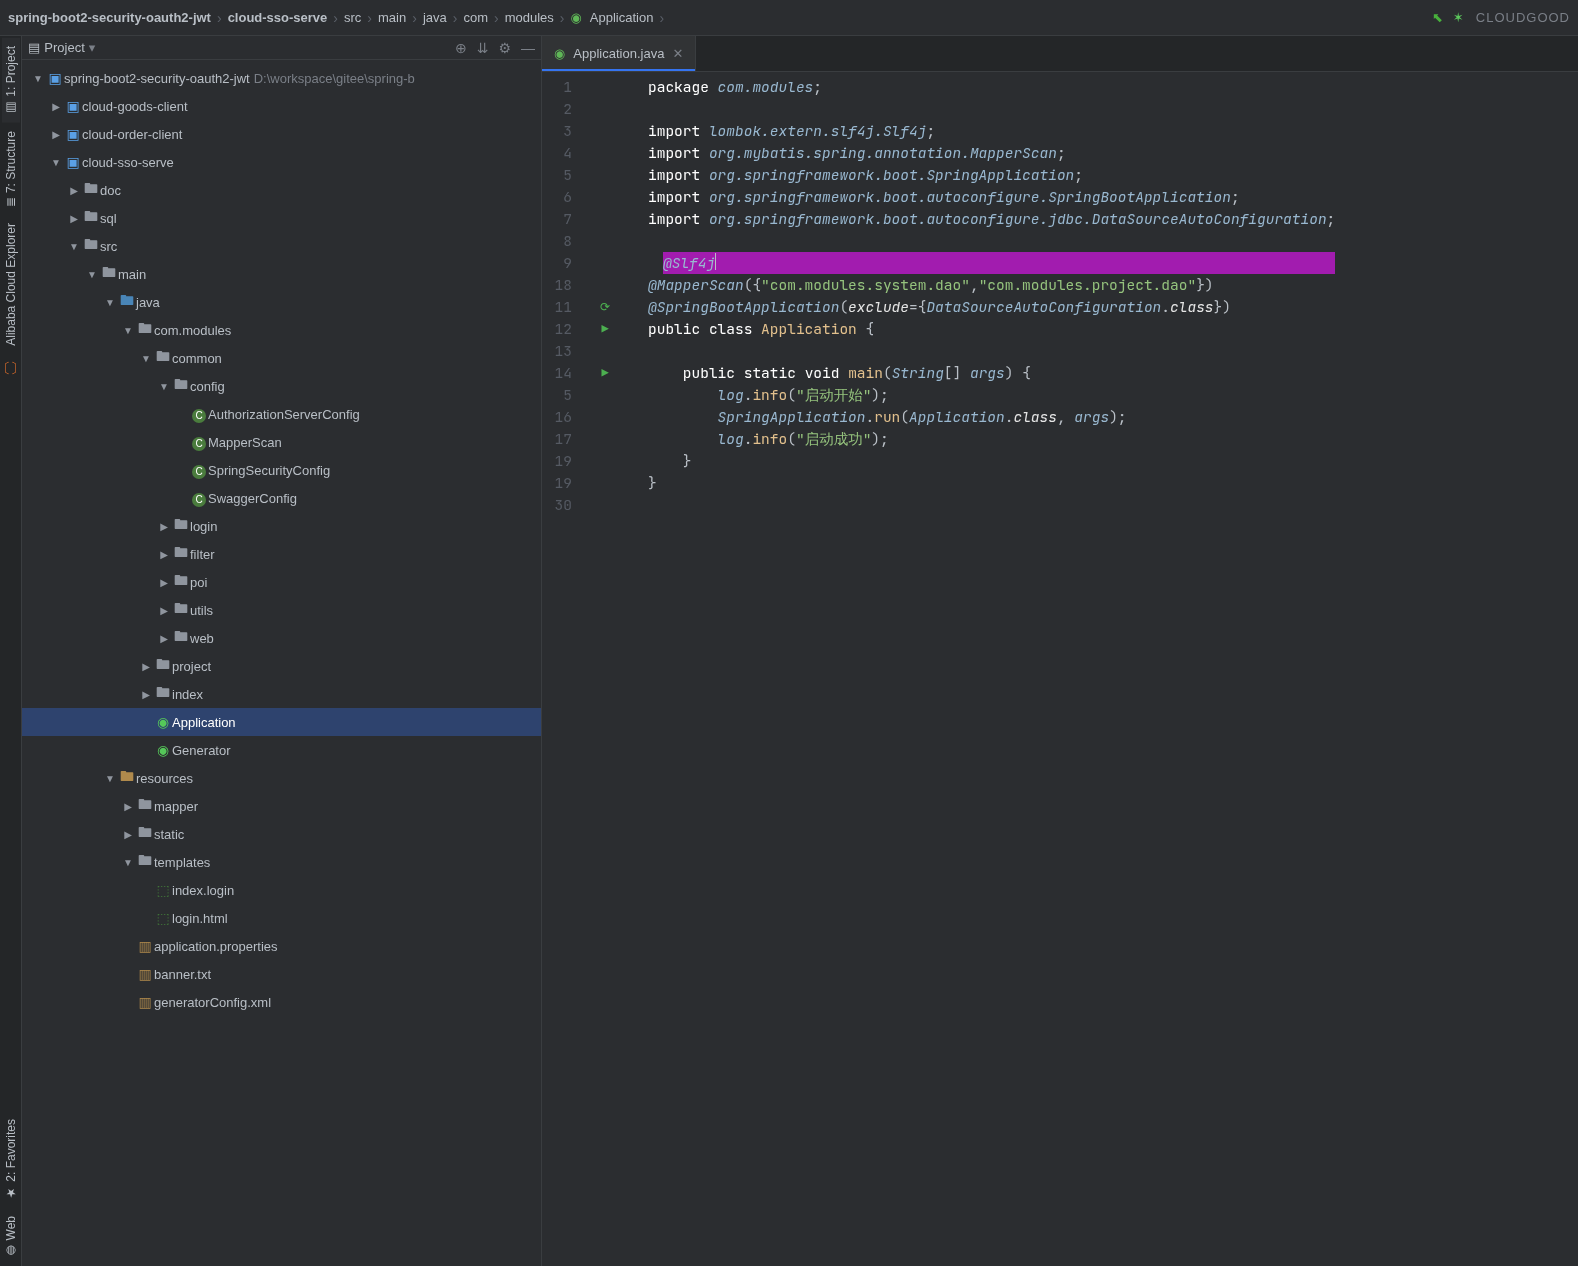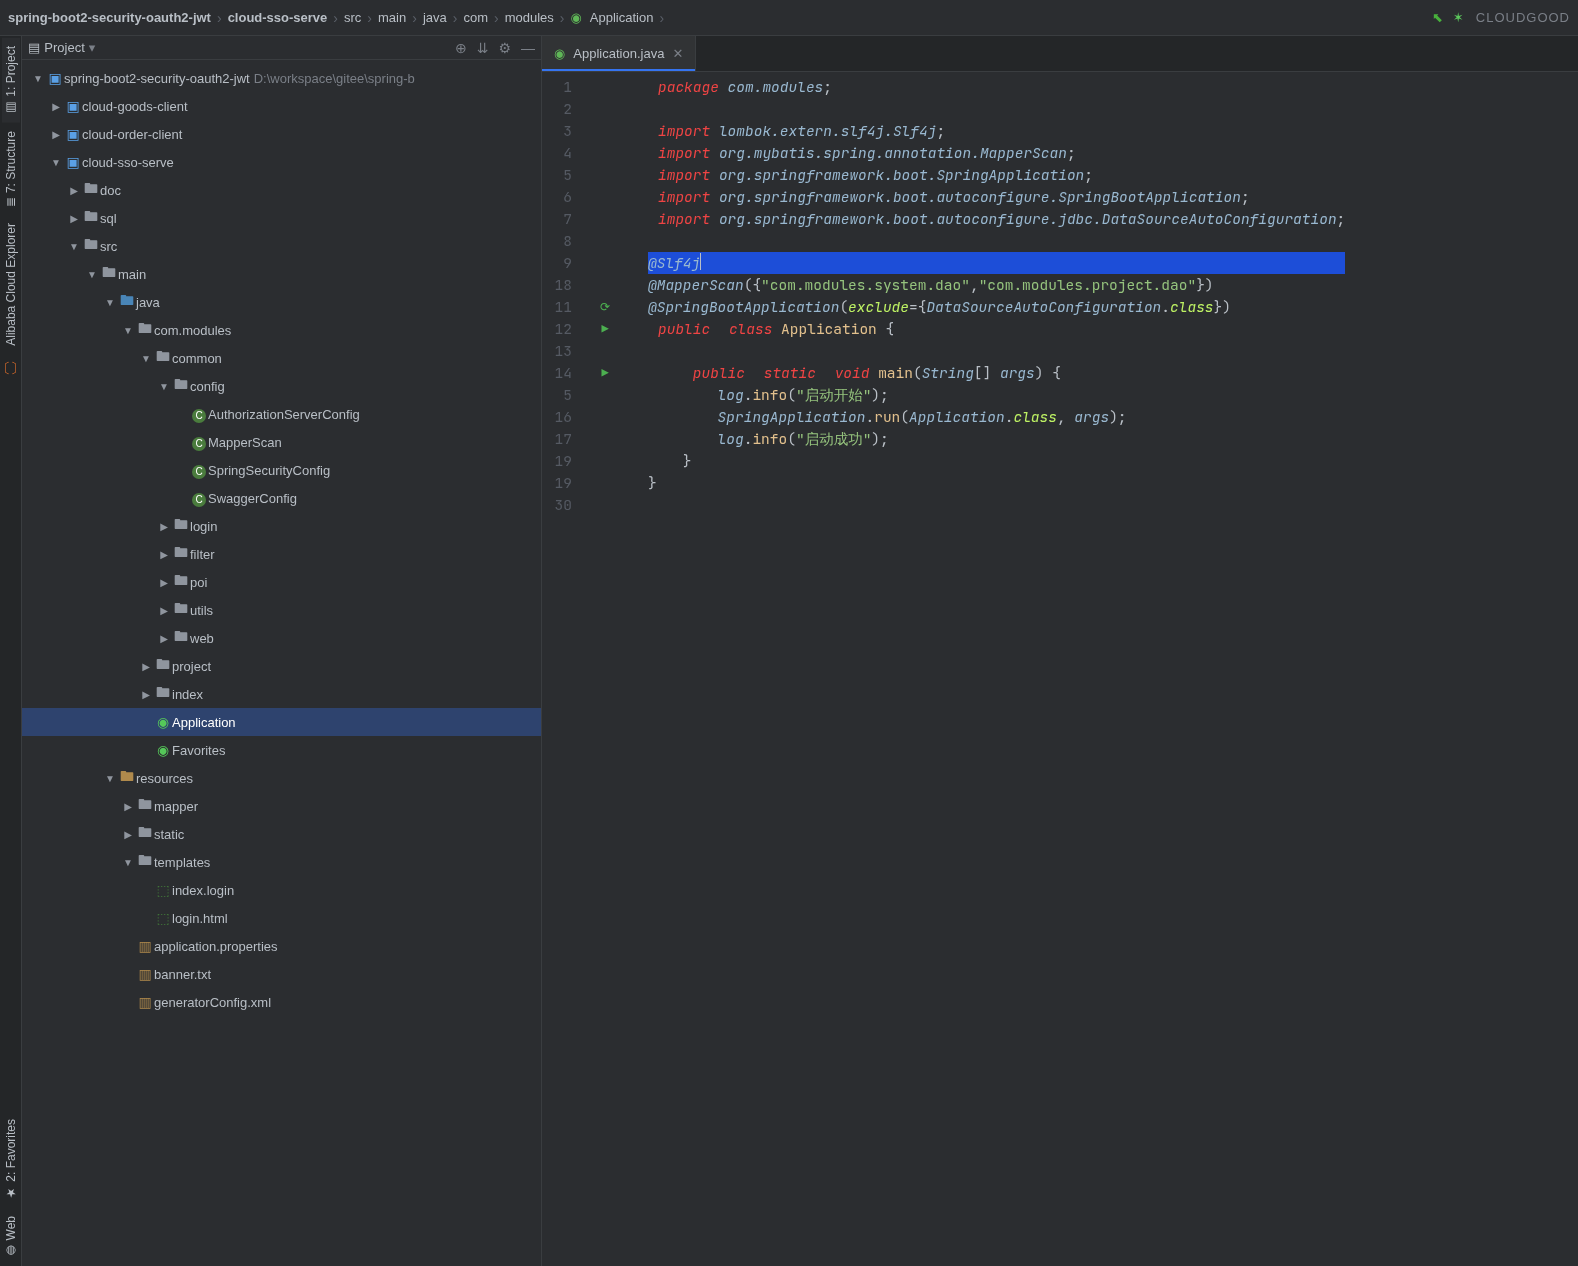--- a/index.html
+++ b/index.html
@@ -203,29 +203,29 @@
   .gutter div{ height:22px;}
   .mark-gutter{
     width:26px; padding-top:4px; position:relative;
   }
   .mark-gutter div{height:22px; text-align:center; font-size:12px;}
   .code {
     padding: 4px 0 4px 30px;
     white-space: pre;
   }
   .code div.line { height:22px;}
-  .code div.line.current { background:#1d4ed8;}
-  .tok-kw  { color:#ef4444; font-style:italic;margin-left:10px;}
+  .code div.line.current { background:#a21caf;margin-left:15px;}
+  .tok-kw  { color:#ffffff; }
   .tok-def { color:#e2c08d;}
   .tok-pkg { color:#99b8d0; font-style:italic;}
   .tok-str { color:#95c37d;}
   .tok-annot { color:#99b8d0; font-style:italic;}
   .tok-id  { color:#b9bfc6;}
   .tok-paren{ color:#b9bfc6;}
-  .tok-red{ color:#bef264; font-style:italic;}
+  .tok-red{ color:#e5e5e5; font-style:italic;}
   .caret {
      display:inline-block; width:1px; height:17px; background:#b9bfc6; vertical-align:-2px;
      animation:blink 1s step-start infinite;
   }
   @keyframes blink{50%{opacity:0;}}
 </style>
 </head>
 <body>
 
 <div class="nav-bar">
@@ -413,21 +413,21 @@
         <span class="label">index</span>
       </div>
       <div class="node selected" style="padding-left: 116px;">
         <span class="twisty"></span>
         <span class="icon ic-app">◉</span>
         <span class="label">Application</span>
       </div>
       <div class="node" style="padding-left: 116px;">
         <span class="twisty"></span>
         <span class="icon ic-app">◉</span>
-        <span class="label">Favorites</span>
+        <span class="label">Generator</span>
       </div>
       <div class="node" style="padding-left: 80px;">
         <span class="twisty">▼</span>
         <span class="icon ic-dir-res">🖿</span>
         <span class="label">resources</span>
       </div>
       <div class="node" style="padding-left: 98px;">
         <span class="twisty">▶</span>
         <span class="icon ic-folder">🖿</span>
         <span class="label">mapper</span>

